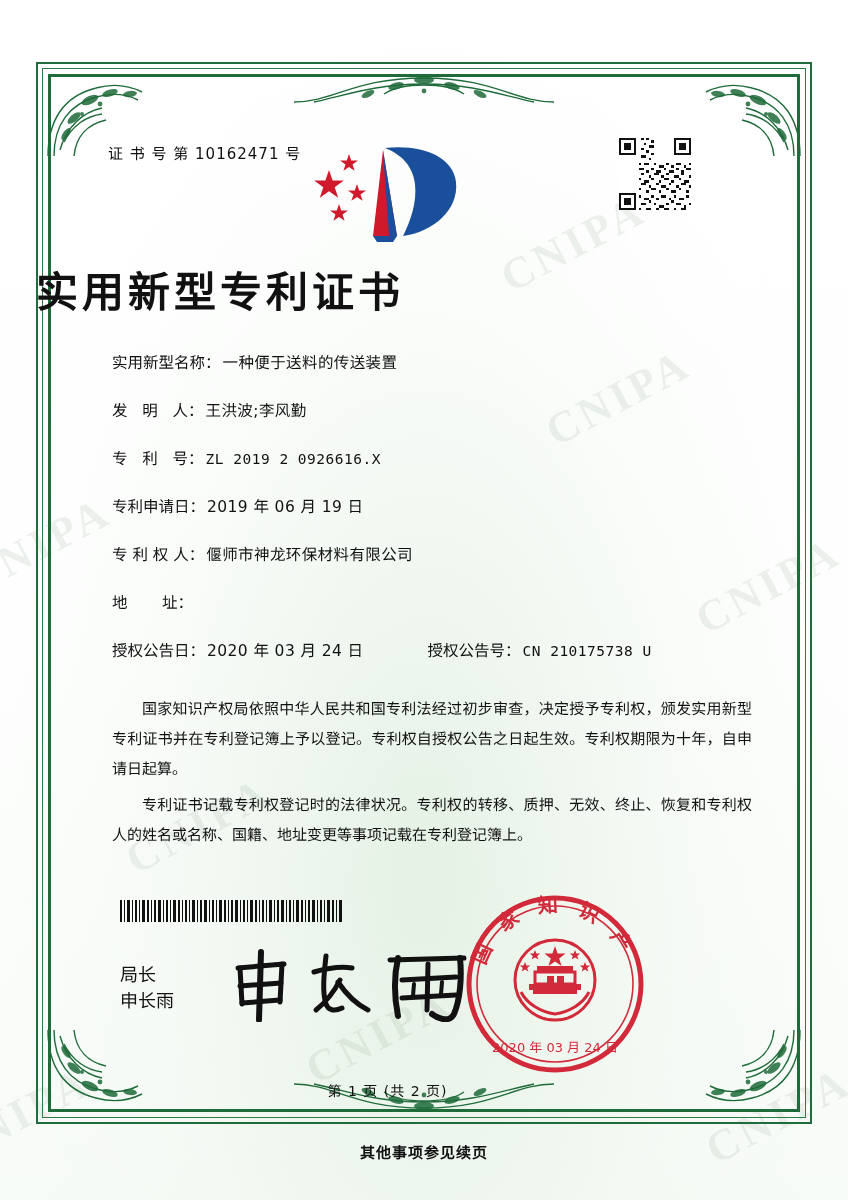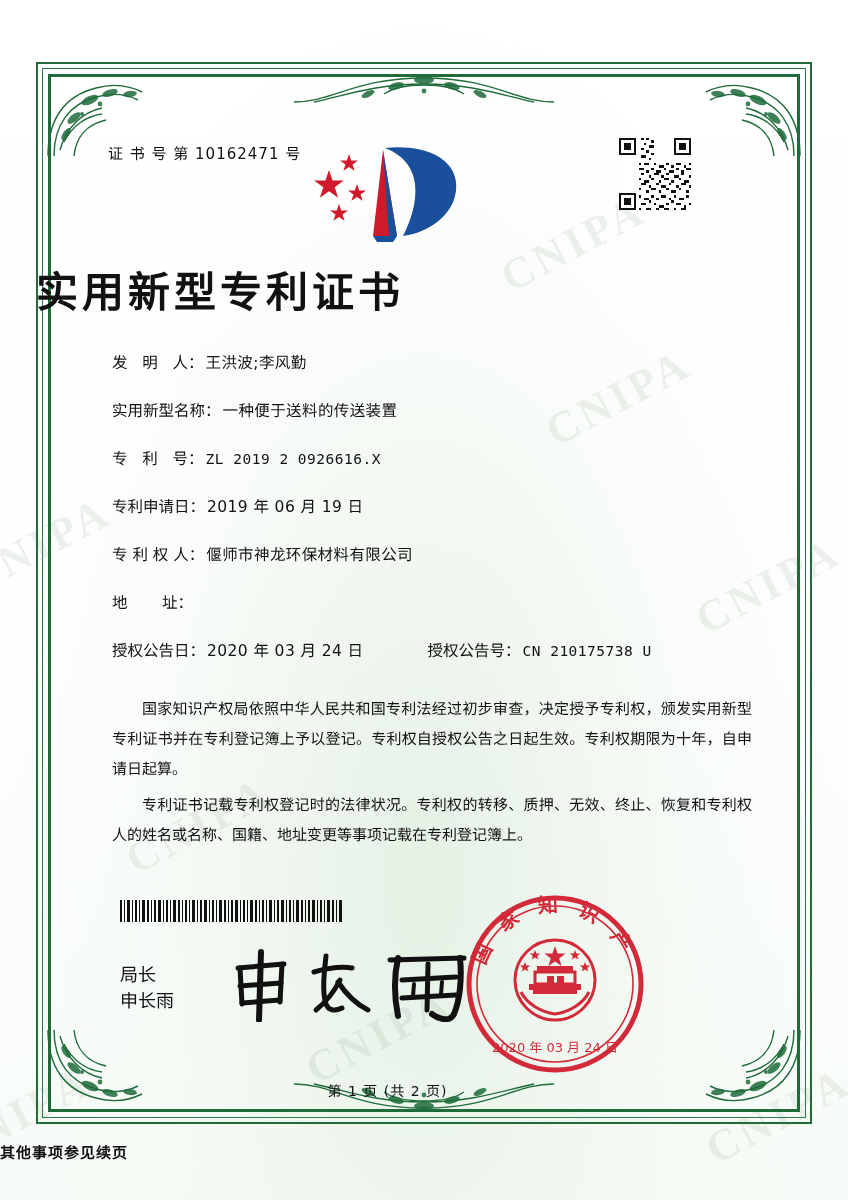--- a/index.html
+++ b/index.html
@@ -241,20 +241,21 @@
     font-size: 14px;
     color: #111;
     letter-spacing: 1px;
   }
 
   .footer-note {
     position: absolute;
     left: 0;
     right: 0;
     bottom: 38px;
+    text-align: center;
     font-size: 15px;
     font-weight: bold;
     color: #111;
     letter-spacing: 1px;
   }
 </style>
 </head>
 <body>
 
 <div class="page">
@@ -516,26 +517,26 @@
         <polygon points="56,14 58.2,20.4 65,20.4 59.5,24.4 61.6,30.8 56,26.9 50.4,30.8 52.5,24.4 47,20.4 53.8,20.4"></polygon>
         <polygon points="64,44 66.2,50.4 73,50.4 67.5,54.4 69.6,60.8 64,56.9 58.4,60.8 60.5,54.4 55,50.4 61.8,50.4"></polygon>
         <polygon points="46,64 48.2,70.4 55,70.4 49.5,74.4 51.6,80.8 46,76.9 40.4,80.8 42.5,74.4 37,70.4 43.8,70.4"></polygon>
       </g>
     </svg>
 
     <div class="main-title">实用新型专利证书</div>
 
     <div class="fields">
       <div class="field-row">
+        <span class="field-label">实用新型名称：</span>
+        <span class="field-value">一种便于送料的传送装置</span>
+      </div>
+      <div class="field-row">
         <span class="field-label">发   明   人：</span>
         <span class="field-value">王洪波;李风勤</span>
-      </div>
-      <div class="field-row">
-        <span class="field-label">实用新型名称：</span>
-        <span class="field-value">一种便于送料的传送装置</span>
       </div>
       <div class="field-row">
         <span class="field-label">专   利   号：</span>
         <span class="field-value mono">ZL 2019 2 0926616.X</span>
       </div>
       <div class="field-row">
         <span class="field-label">专利申请日：</span>
         <span class="field-value">2019 年 06 月 19 日</span>
       </div>
       <div class="field-row">

